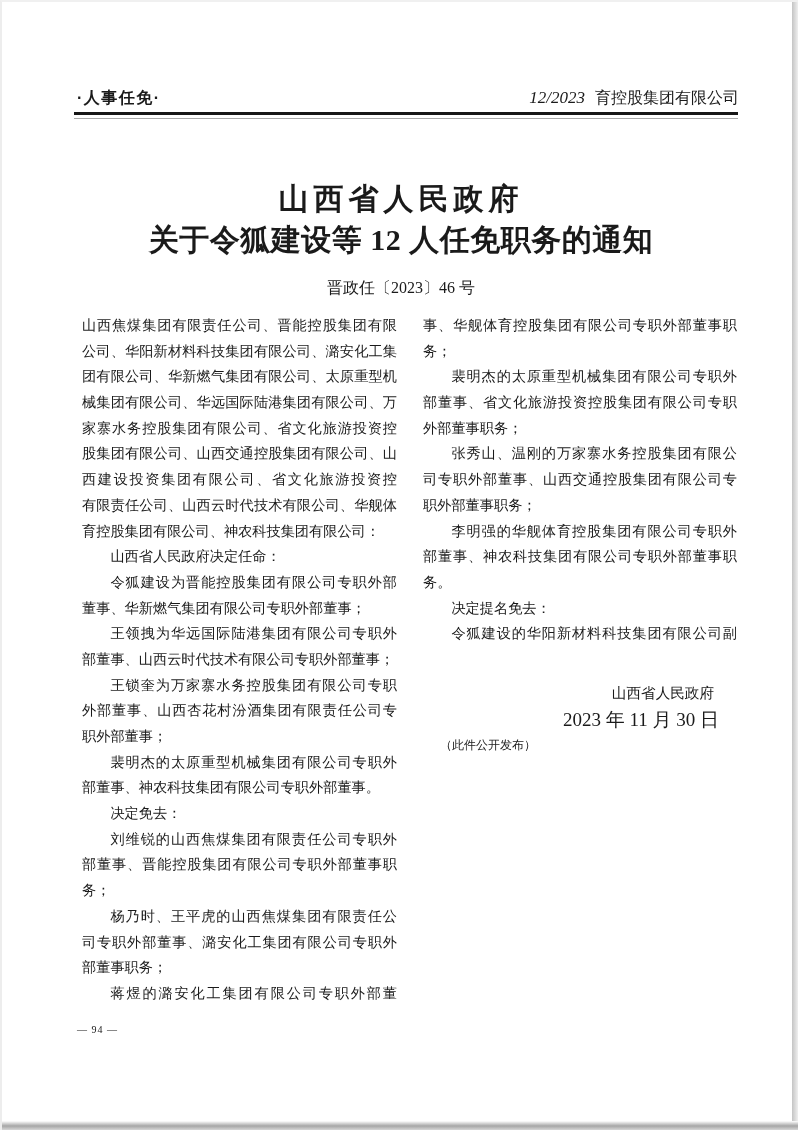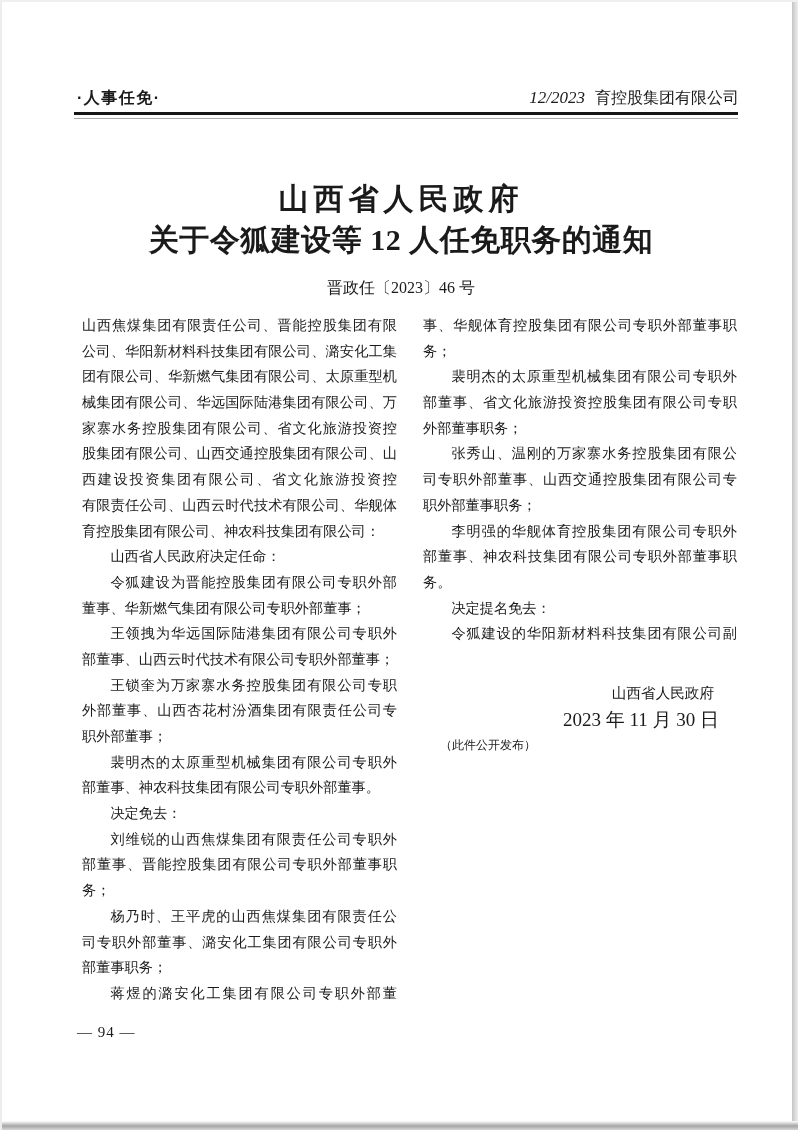--- a/index.html
+++ b/index.html
@@ -66,21 +66,21 @@
   .sig-date{
     height:25.7px;line-height:25.7px;
     text-align:right;padding-right:18px;font-size:19px;
   }
   .sig-note{
     height:25.7px;line-height:25.7px;margin-top:1px;
     padding-left:17px;font-size:12px;
   }
   .page-number{
     position:absolute;left:75px;top:1022px;
-    font-size:15px;letter-spacing:1px;
+    font-size:10px;letter-spacing:1px;
   }
 </style>
 </head>
 <body>
 
 <div class="page">
 
   <div class="running-head">
     <span class="rh-left">·人事任免·</span>
     <span class="rh-right"><span class="rh-issue">12/2023</span><span>育控股集团有限公司</span></span>

